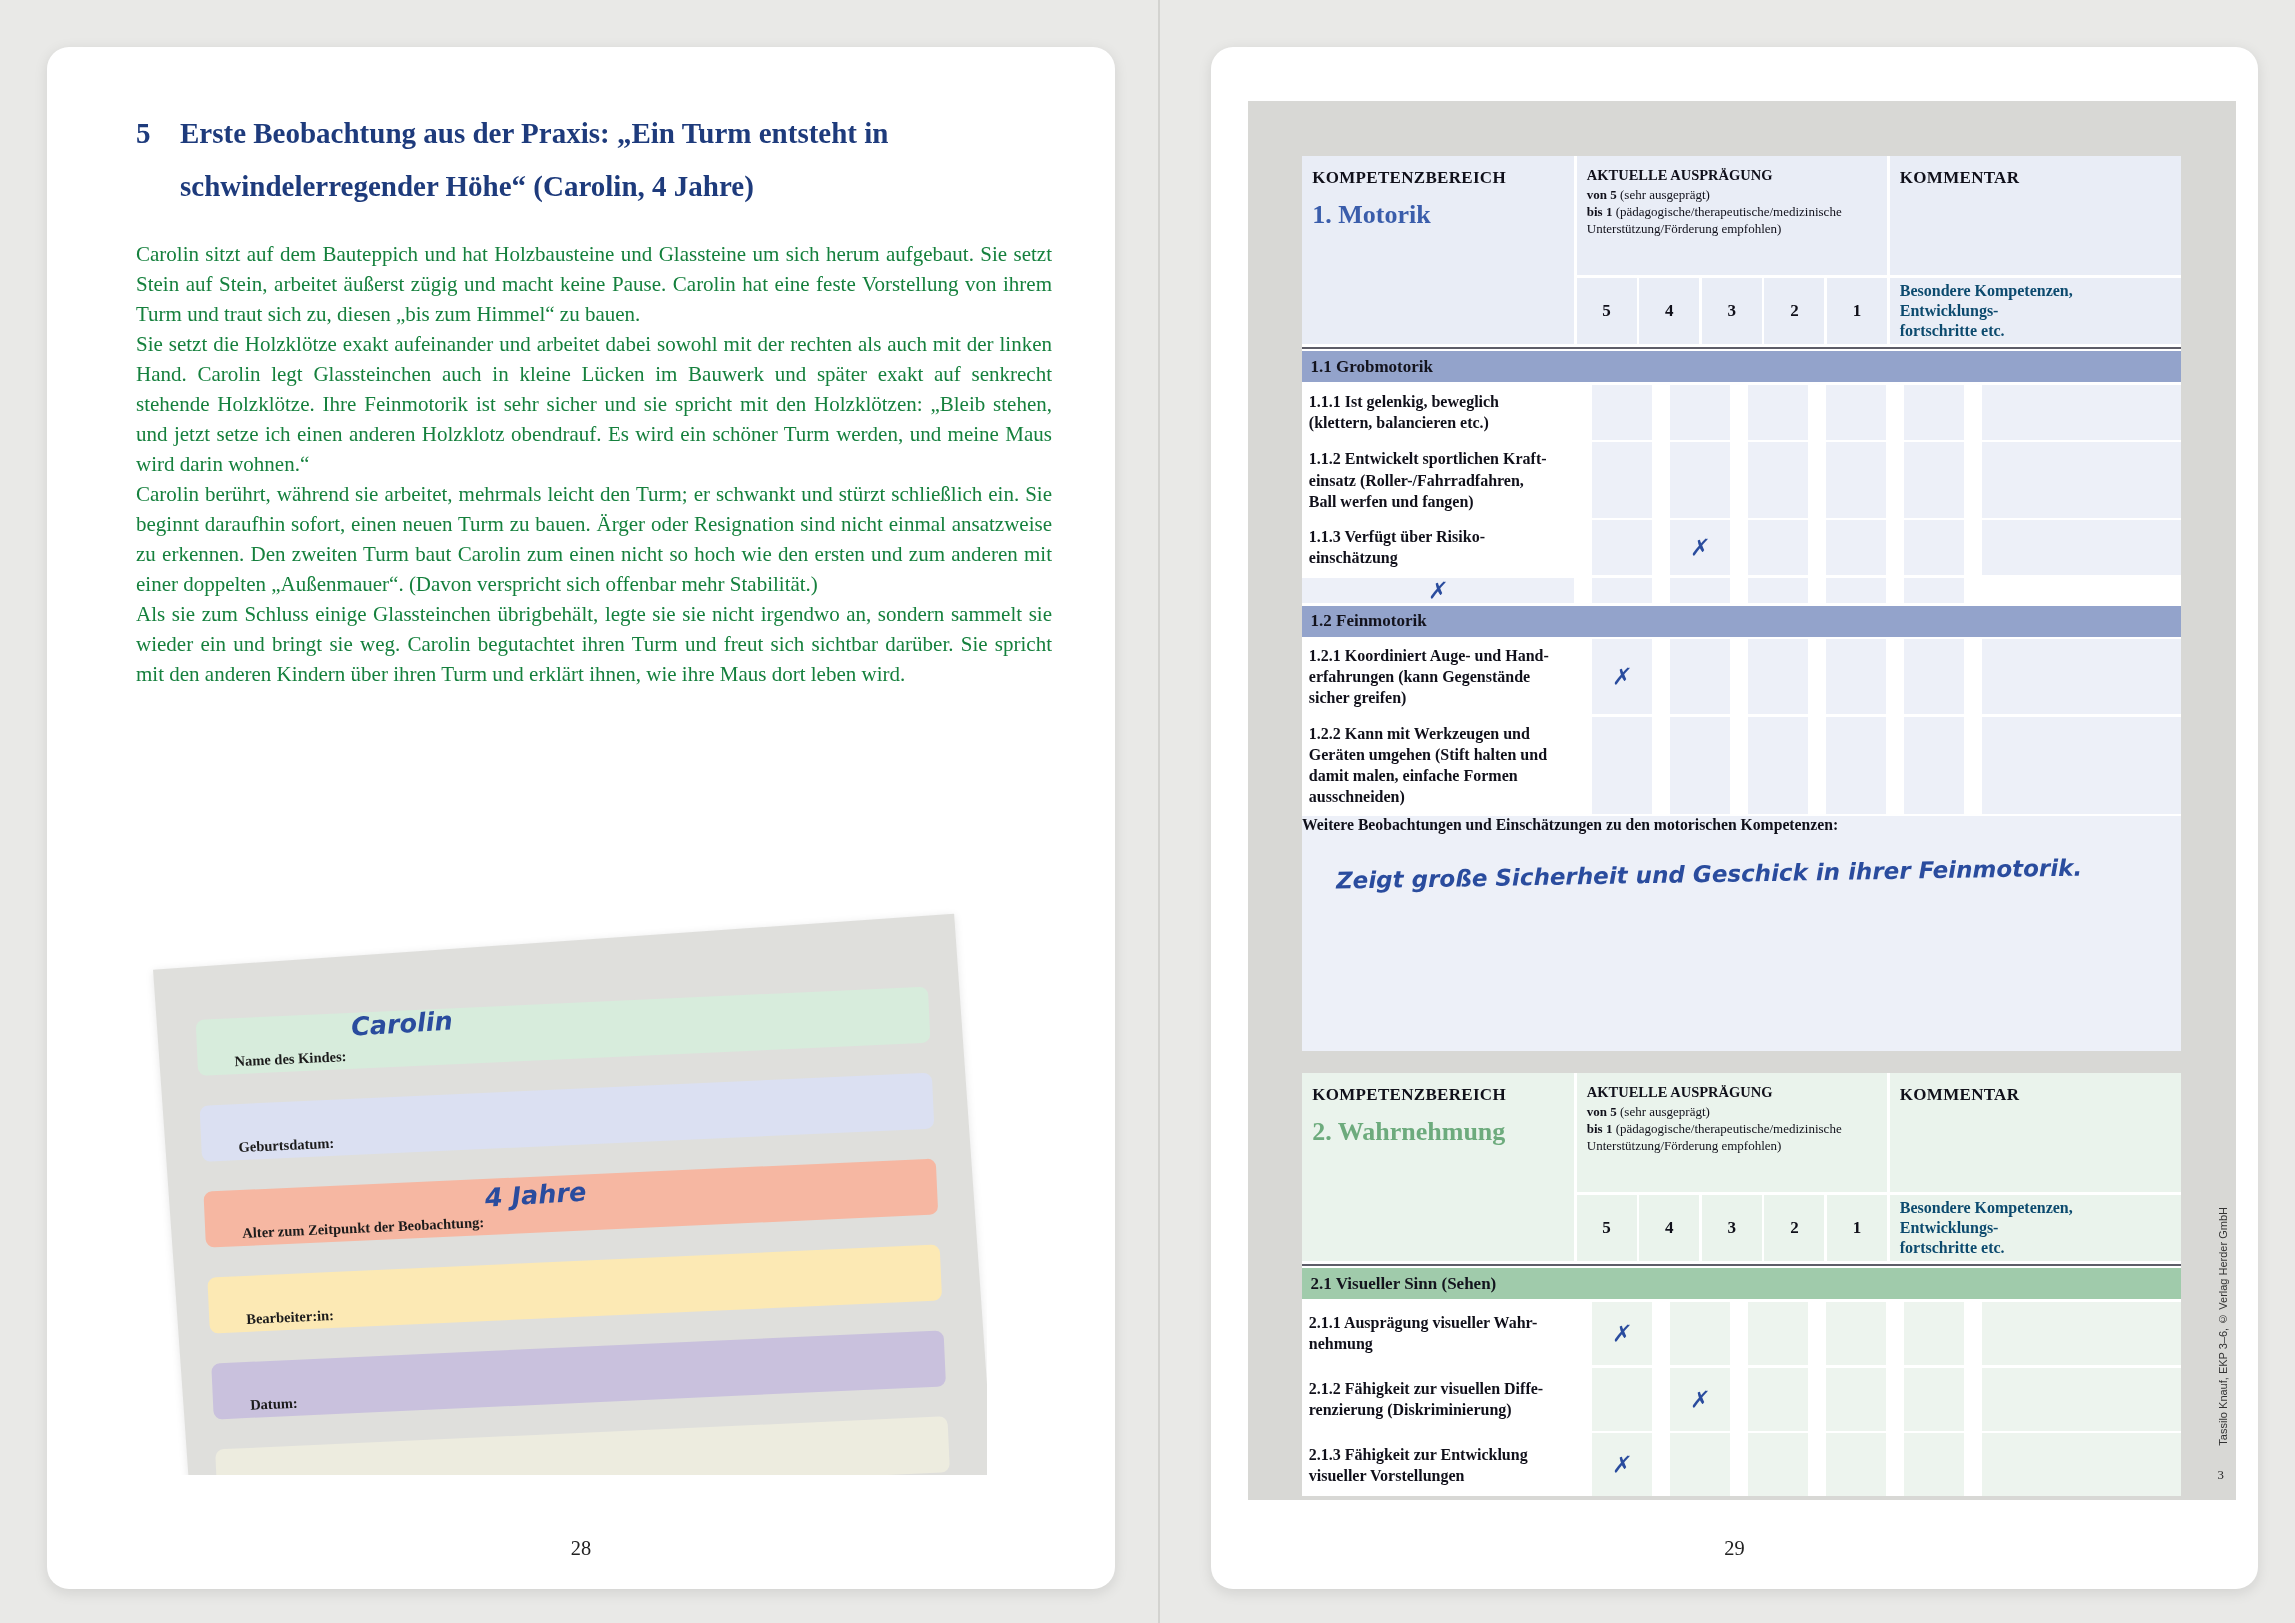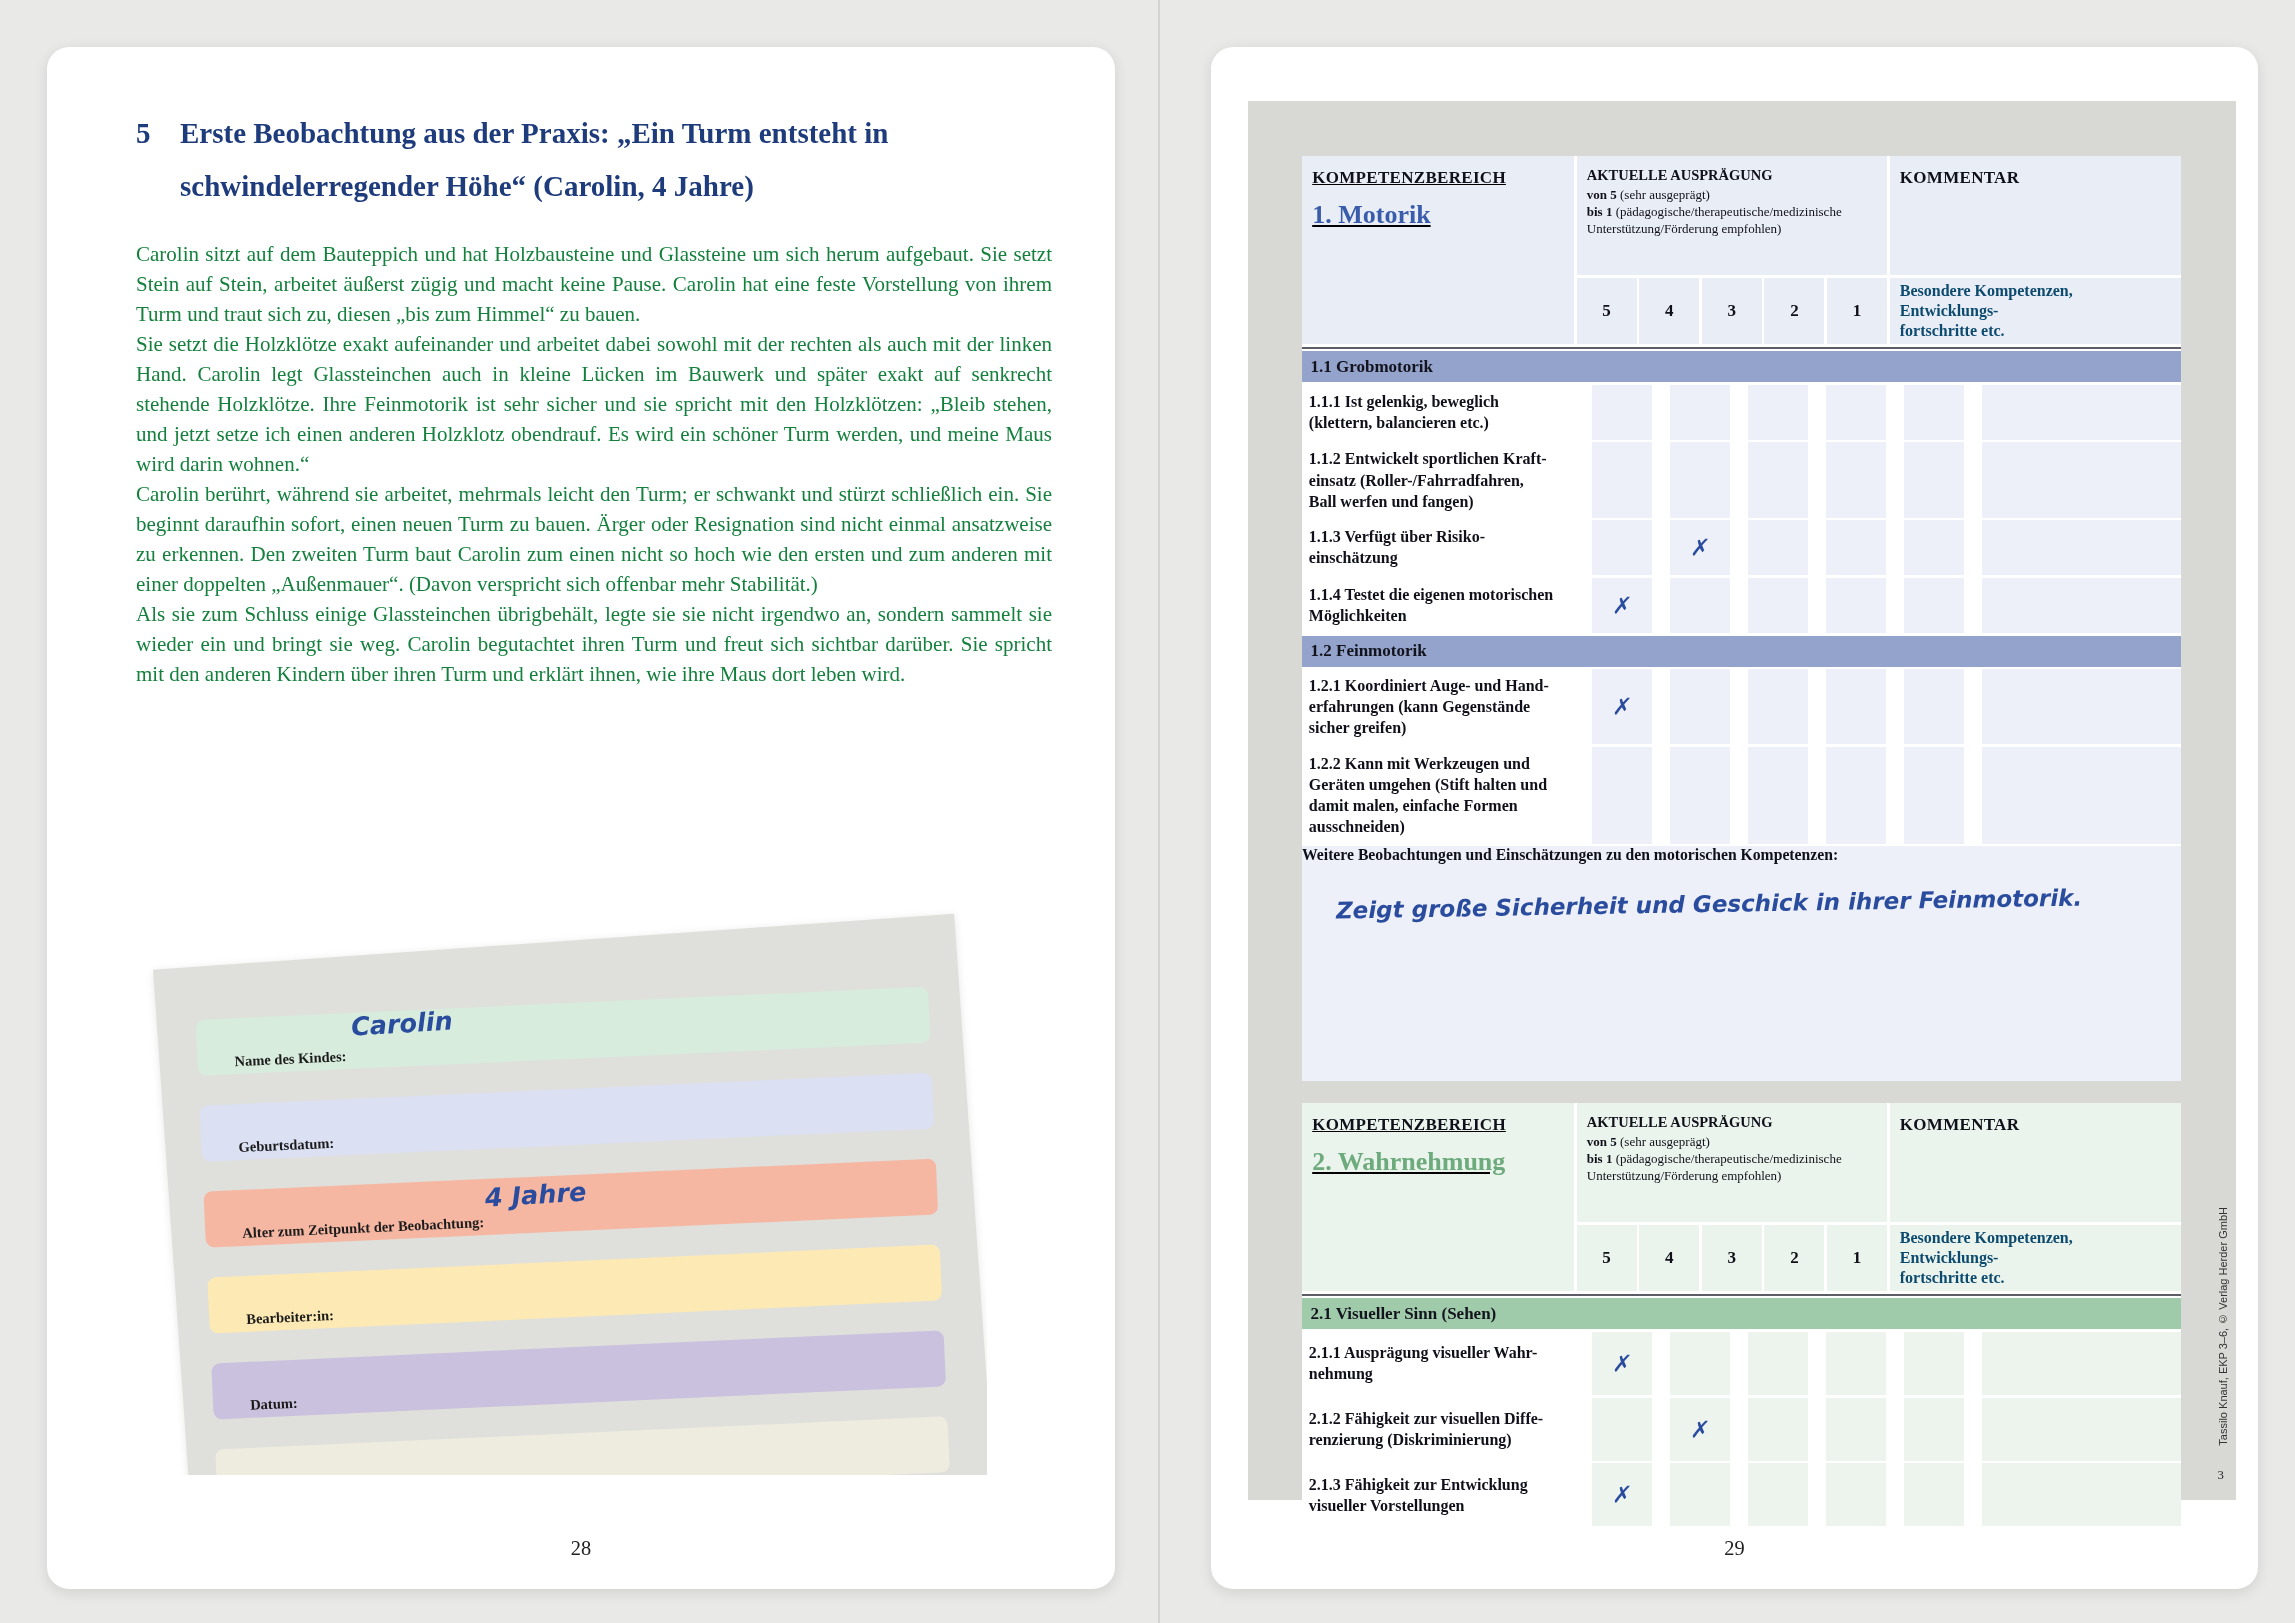--- a/index.html
+++ b/index.html
@@ -26,21 +26,21 @@
   .stripe.idx-2 .fvalue { left:281px; top:3.4px; }
 
   .pagenum { position:absolute; bottom:29px; left:0; width:100%; text-align:center; font-size:20.4px; color:#222; }
 
   
   .gray-panel { position:absolute; left:37px; top:54px; width:988px; height:1399px; background:#d8d8d5; }
   .tables-mount { position:absolute; left:54px; top:55px; width:879px; display:flex; flex-direction:column; gap:22px; }
 
   .ktable { display:flex; flex-direction:column; gap:2.6px; background:#ffffff; }
   .t-head { display:grid; grid-template-columns:272px repeat(5,60px) 1fr; grid-template-rows:minmax(119px,auto) minmax(41px,auto); gap:2.6px; background:#ffffff; }
-  .h-kb { background:var(--head); padding:12px 10.2px;text-decoration:underline; }
+  .h-kb { background:var(--head); padding:12px 10.2px; }
   .kb-label { font-weight:bold; font-size:17px; letter-spacing:0.3px; color:#10101a; }
   .kb-title { font-weight:bold; font-size:26px; color:var(--title); margin-top:12px; }
   .h-ausp { background:var(--head); padding:10.2px 10.2px; font-size:13px; line-height:1.3; color:#10101a; }
   .ausp-title { font-weight:bold; font-size:14.5px; margin-bottom:1.7px; }
   .h-kom { background:var(--head); padding:12px 10.2px; font-weight:bold; font-size:17px; letter-spacing:0.3px; color:#10101a; }
   .h-num { background:var(--head); display:flex; align-items:center; justify-content:center; font-weight:bold; font-size:17px; color:#10101a; }
   .h-komsub { background:var(--head); padding:3.4px 10.2px; font-weight:bold; font-size:16px; line-height:1.25; white-space:pre-line; color:#0c4a6e; }
   .t-rule { height:1.7px; background:#5d5d68; }
   .t-bar { background:var(--bar); min-height:31px; display:flex; align-items:center; padding-left:8.5px; font-weight:bold; font-size:17px; color:#13131d; }
   .t-row { display:grid; grid-template-columns:272px repeat(5,60px) 1fr; gap:18px; background:#ffffff; }
@@ -159,22 +159,20 @@
               <div class="r-cell"></div>
               <div class="r-cell">
                 <span class="xmark">✗</span>
               </div>
               <div class="r-cell"></div>
               <div class="r-cell"></div>
               <div class="r-cell"></div>
               <div class="r-comm"></div>
             </div>
             <div class="t-row">
-              <div class="r-label">1.1.4 Testet die eigenen motorischen
-Möglichkeiten</div>
               <div class="r-cell">
                 <span class="xmark">✗</span>
               </div>
               <div class="r-cell"></div>
               <div class="r-cell"></div>
               <div class="r-cell"></div>
               <div class="r-cell"></div>
               <div class="r-comm"></div>
             </div>
             <div class="t-bar">1.2 Feinmotorik</div>

